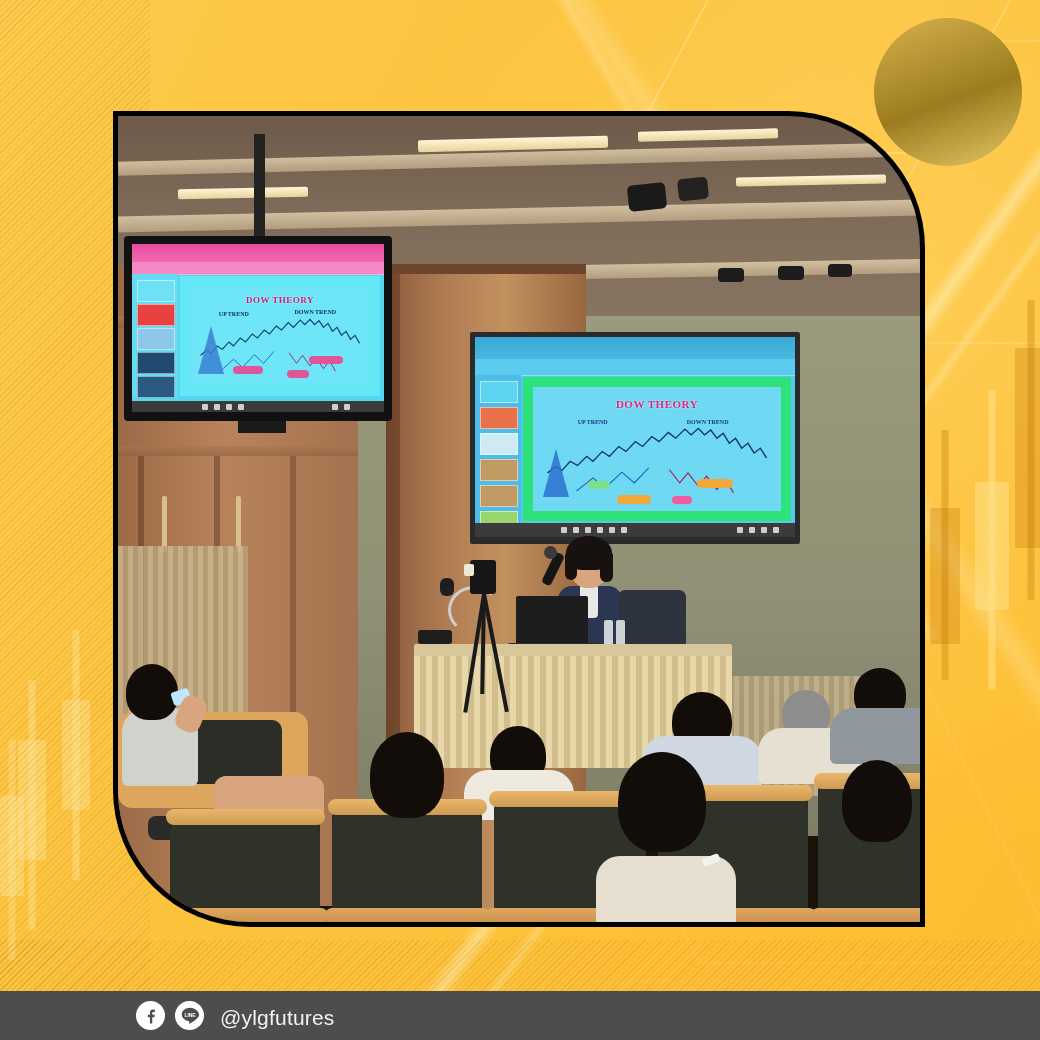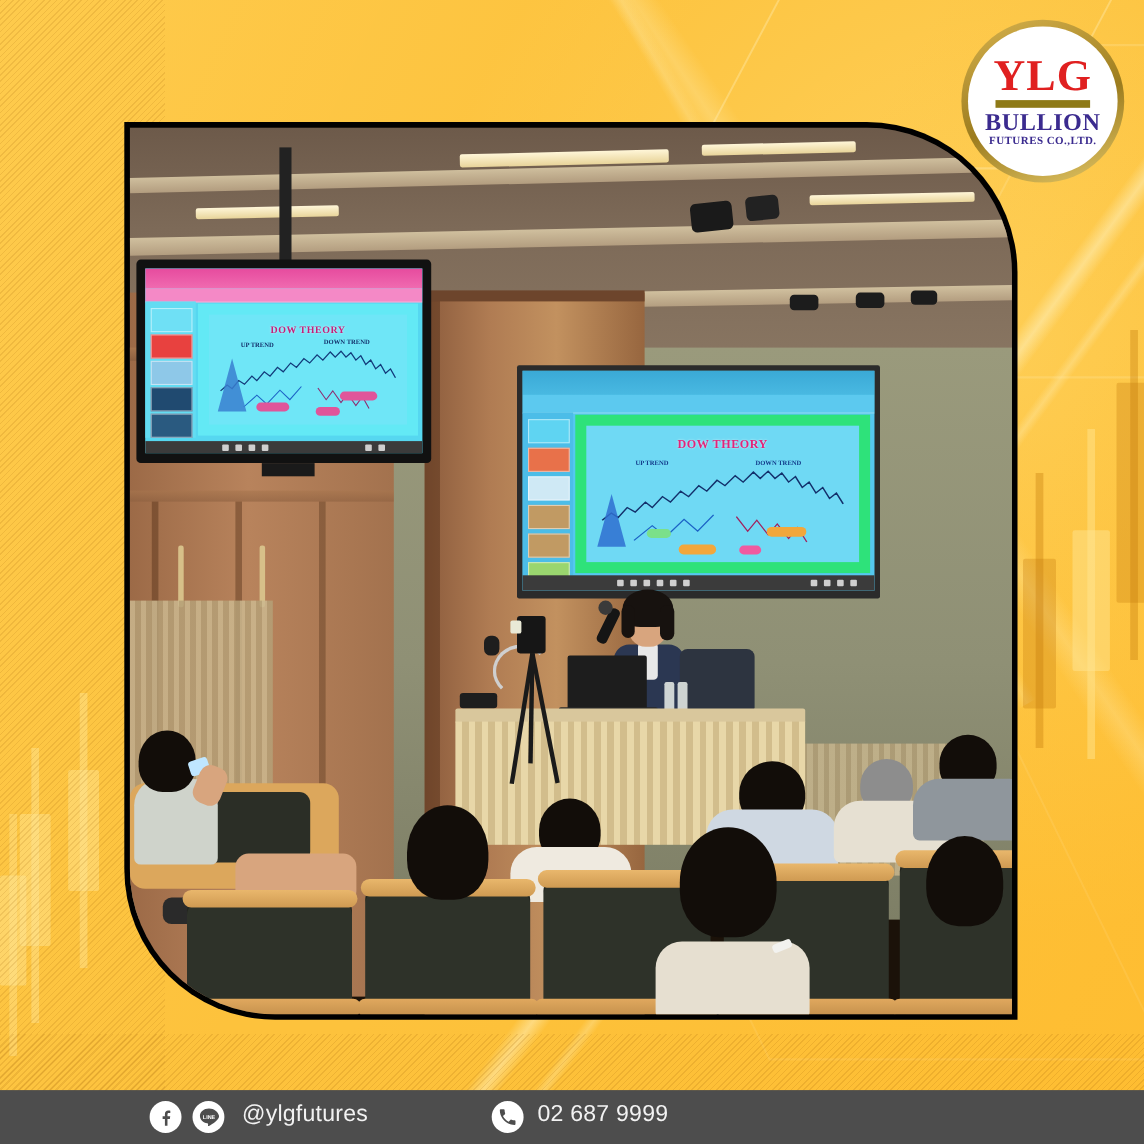--- a/index.html
+++ b/index.html
@@ -163,21 +163,21 @@
      line-height:.95;letter-spacing:1px;}
   #logo .bar{width:86px;height:7px;background:#8e7a17;margin:3px 0 2px;}
   #logo .bullion{font-family:"Liberation Serif",serif;font-weight:bold;font-size:22px;color:#3b2b8f;
      line-height:1;letter-spacing:.5px;position:relative;}
   #logo .futures{font-family:"Liberation Serif",serif;font-weight:bold;font-size:10px;color:#3b2b8f;
      letter-spacing:.4px;margin-top:1px;}
 
   
   #footer{position:absolute;left:0;bottom:0;width:1040px;height:49px;background:#4d4d4d;
     display:flex;align-items:center;color:#fff;}
-  #footer .grp{display:flex;align-items:flex-start;}
+  #footer .grp{display:flex;align-items:flex-end;}
   .cico{width:29px;height:29px;border-radius:50%;background:#fff;display:flex;align-items:center;
      justify-content:center;color:#4d4d4d;flex:none;}
   .cico svg{display:block;}
   .ftxt{font-size:21px;letter-spacing:.2px;color:#f2f2f2;}
 </style>
 </head>
 <body>
 
 <div id="bg">
   <div class="grad"></div>
@@ -408,46 +408,32 @@
   <div class="ph head" style="left:500px;top:636px;width:88px;height:100px;"></div>
   <div class="ph head" style="left:724px;top:644px;width:70px;height:82px;"></div>
   <div class="ph shoulders" style="left:478px;top:740px;width:140px;height:70px;background:#e6dfd0;"></div>
   <div class="ph" style="left:584px;top:740px;width:18px;height:8px;background:#f2f2ef;border-radius:3px;transform:rotate(-22deg);"></div>
 
   <div class="ph" style="left:0;top:806px;width:802px;height:0;"></div>
 </div>
 
 <div id="logo">
   <div class="ring"></div>
-  <div class="inner">
-    <div class="ylg">YLG</div>
-    <div class="bar"></div>
-    <div class="bullion">BULLION</div>
-    <div class="futures">FUTURES CO.,LTD.</div>
-  </div>
 </div>
 
 <div id="footer">
   <div class="grp" style="margin-left:136px;gap:10px;">
     <span class="cico">
       <svg width="20" height="20" viewBox="0 0 24 24">
           <path fill="#4d4d4d" d="M13.5 21v-7.5h2.6l.4-3h-3V8.6c0-.9.3-1.5 1.6-1.5h1.5V4.4c-.3 0-1.2-.1-2.2-.1-2.2 0-3.7 1.3-3.7 3.8v2.4H8.2v3h2.5V21z"></path>
         </svg>
     </span>
     <span class="cico">
       <svg width="22" height="22" viewBox="0 0 24 24">
         <path fill="#4d4d4d" d="M12 3C6.9 3 3 6.3 3 10.3c0 3.6 3.1 6.6 7.3 7.2.3.1.7.2.8.5.1.3 0 .7 0 .9l-.1.8c0 .3-.2 1 .9.6 1.1-.5 6-3.5 8.1-6C21.4 12.7 22 11.6 22 10.3 21 6.3 17.1 3 12 3z"></path>
         <text x="12" y="13" font-size="5.4" font-family="Liberation Sans, sans-serif" font-weight="bold" fill="#fff" text-anchor="middle">LINE</text>
       </svg>
     </span>
     <span class="ftxt" style="margin-left:6px;">@ylgfutures</span>
   </div>
 
 
-  <div class="grp" style="margin-left:112px;gap:13px;">
-    <span class="cico">
-      <svg width="19" height="19" viewBox="0 0 24 24">
-          <path fill="#4d4d4d" d="M6.6 10.8c1.4 2.8 3.8 5.1 6.6 6.6l2.2-2.2c.3-.3.7-.4 1-.2 1.1.4 2.4.6 3.6.6.6 0 1 .4 1 1V20c0 .6-.4 1-1 1C10.6 21 3 13.4 3 4c0-.6.4-1 1-1h3.5c.6 0 1 .4 1 1 0 1.3.2 2.5.6 3.6.1.4 0 .8-.2 1.1z"></path>
-        </svg>
-    </span>
-    <span class="ftxt">02 687 9999</span>
-  </div>
 </div>
 
 </body></html>

